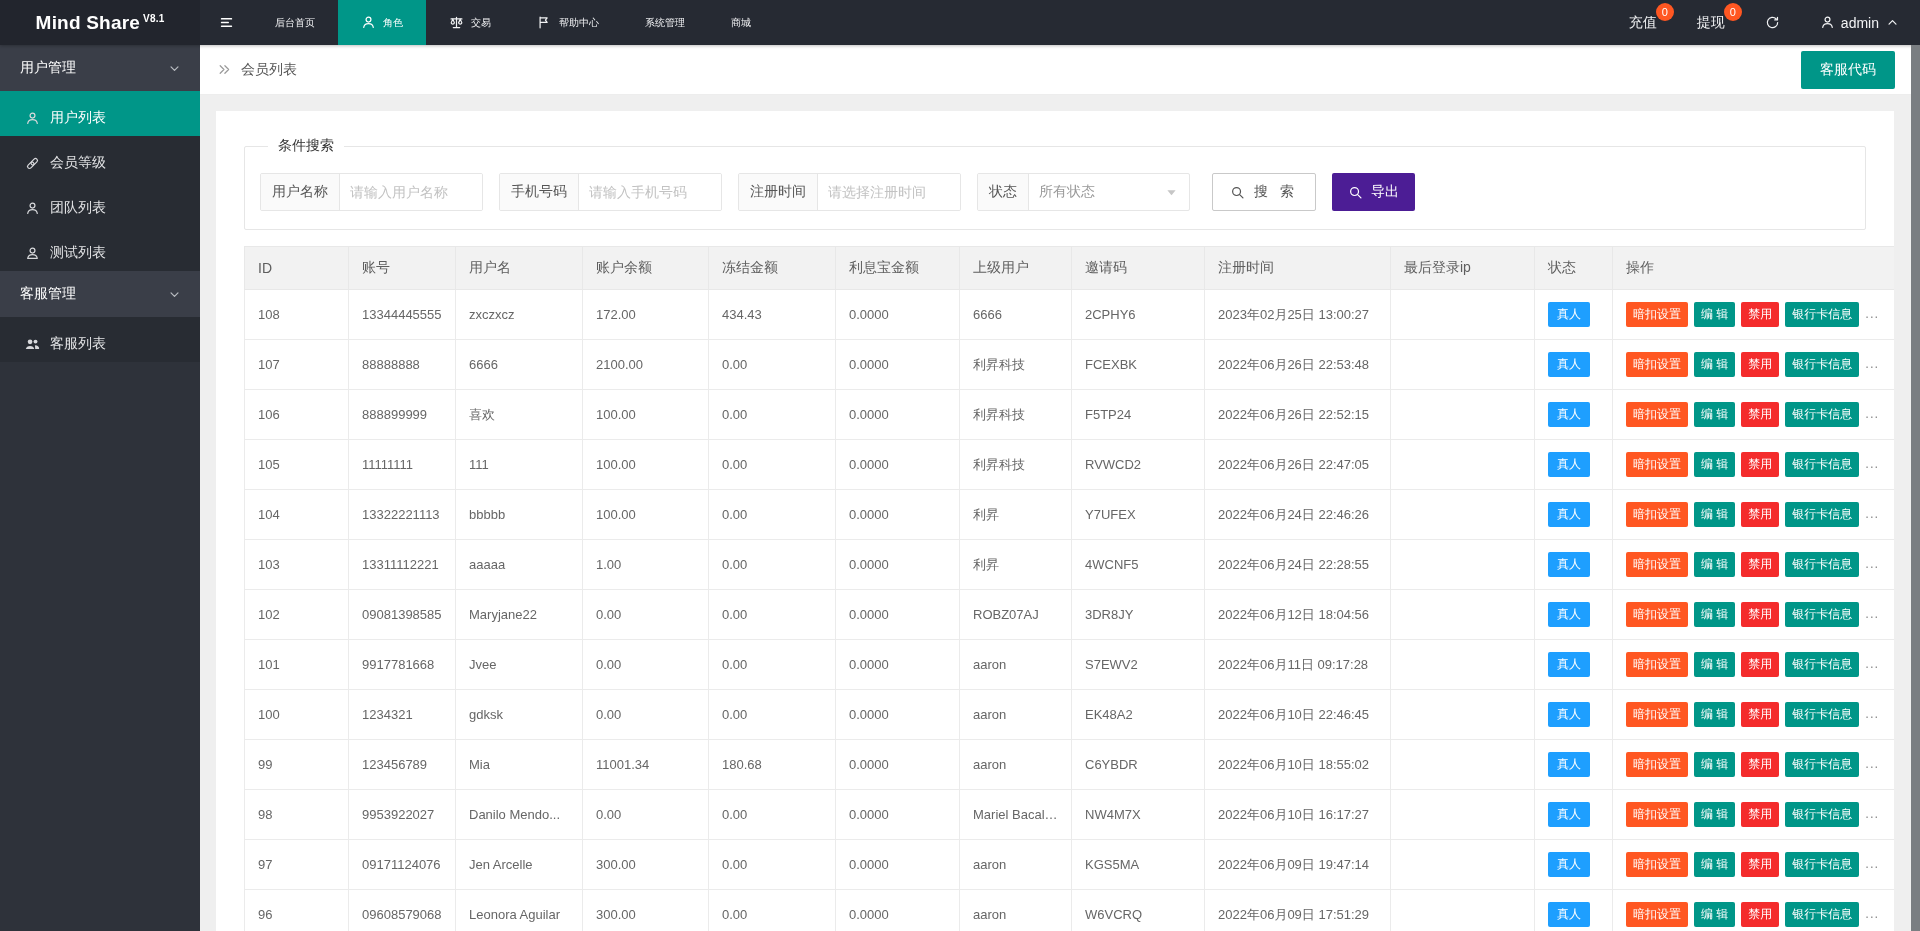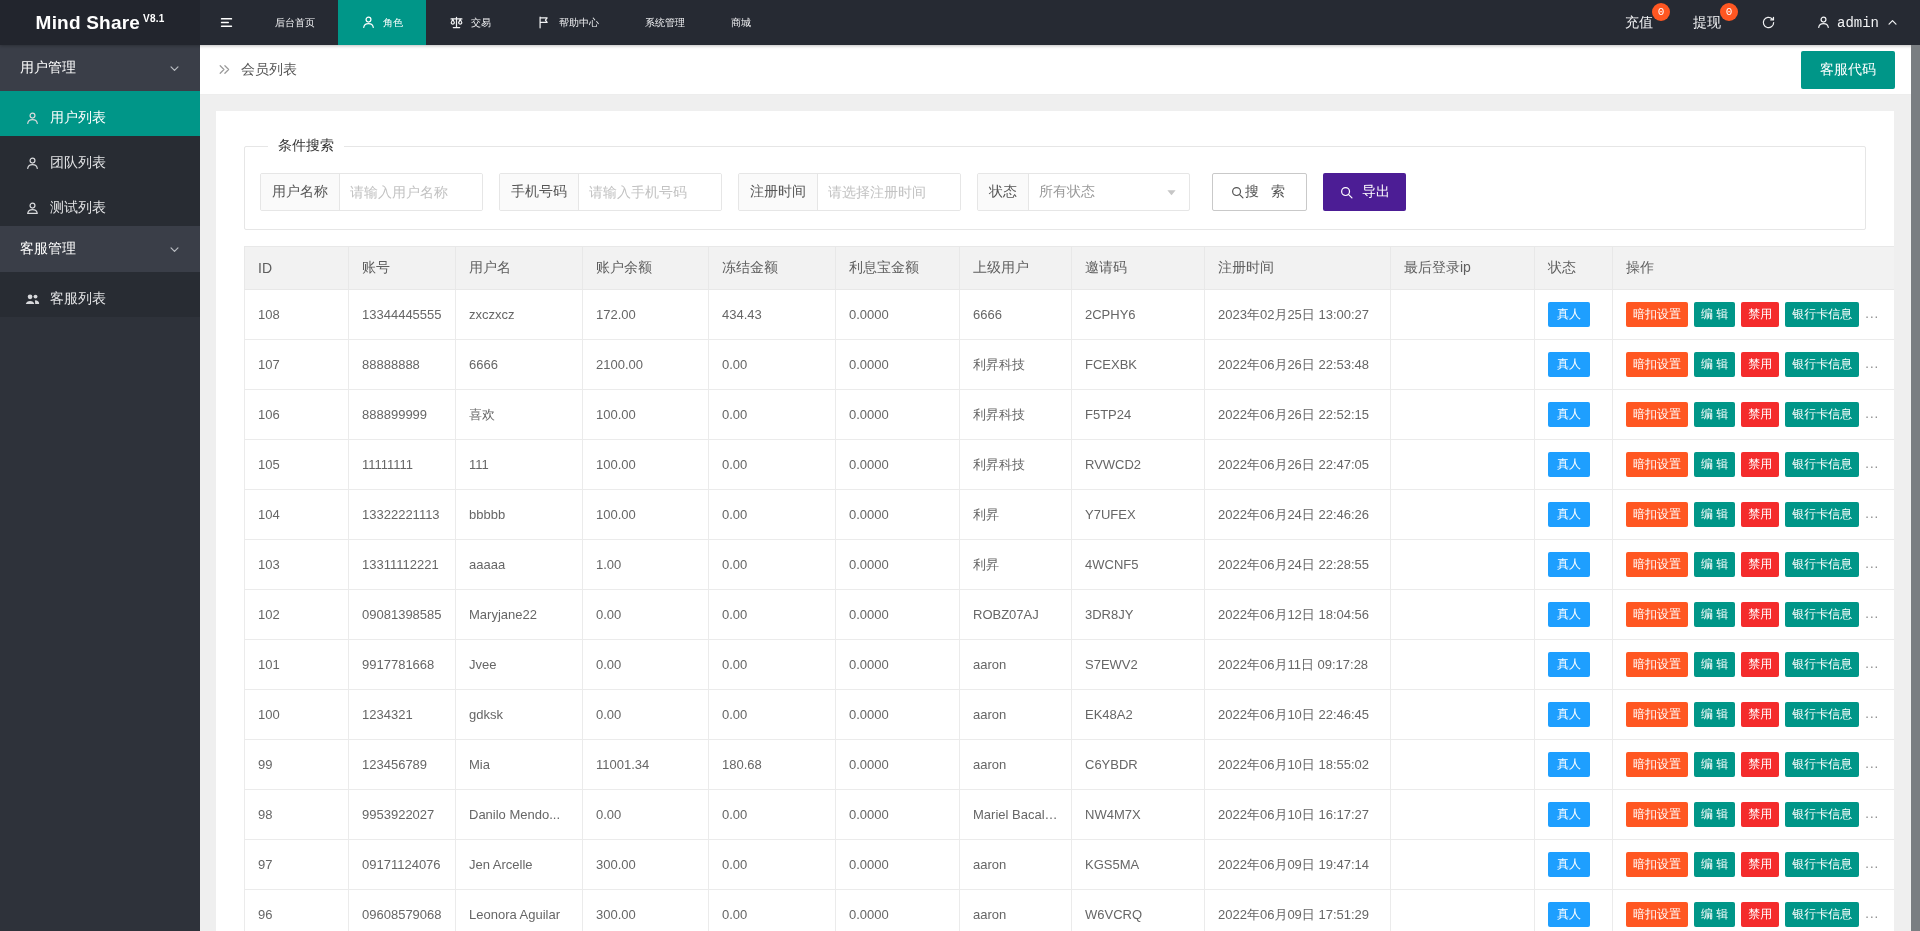--- a/index.html
+++ b/index.html
@@ -13,21 +13,21 @@
   .logo{ width:200px; background:#22252D; display:flex; align-items:center; justify-content:center;
     color:#fff; font-size:19px; font-weight:bold; letter-spacing:.2px; }
   .logo sup{ font-size:10px; font-weight:bold; margin-left:3px; transform:translateY(-4px); }
   .nav-toggle{ width:52px; display:flex; align-items:center; justify-content:center; cursor:pointer; color:#fff; }
   .topnav{ display:flex; align-items:stretch; }
   .nav-item{ display:flex; align-items:center; gap:7px; padding:0 23px; font-size:10px;
     color:#F2F3F5; cursor:pointer; }
   .nav-item.active{ background:#009688; color:#fff; }
   .topbar-right{ margin-left:auto; display:flex; align-items:stretch; }
   .top-action{ position:relative; display:flex; align-items:center; gap:6px; padding:0 20px;
-    font-size:14px; cursor:pointer; color:#F2F3F5;font-family:Liberation Mono, monospace; }
+    font-size:14px; cursor:pointer; color:#F2F3F5; }
   .num-badge{ position:absolute; top:3px; right:3px; min-width:18px; height:18px; line-height:18px;
     background:#FF5722; color:#fff; font-size:11px; text-align:center; border-radius:9px; padding:0 4px; }
   .icon{ display:inline-flex; align-items:center; justify-content:center; }
 
   
   .sidebar{ position:fixed; top:45px; left:0; bottom:0; width:200px; background:#2E323A; z-index:20; }
   .side-section-header{ height:46px; display:flex; align-items:center; justify-content:space-between;
     padding:0 18px 0 20px; background:#3A3E48; color:#FFF; font-size:14px; cursor:pointer; }
   .side-section-header .icon{ color:#B9BCC2; }
   .side-item{ height:45px; display:flex; align-items:center; gap:10px; padding:9px 12px 0 25px;
@@ -54,21 +54,21 @@
   .search-row{ display:flex; align-items:center; gap:16px; margin-top:4px; }
   .fgroup{ display:flex; height:38px; border:1px solid #E6E6E6; border-radius:2px; overflow:hidden; background:#fff; }
   .flabel{ display:flex; align-items:center; padding:0 11px; background:#FAFAFA;
     border-right:1px solid #E6E6E6; font-size:14px; color:#555; white-space:nowrap; }
   .fgroup input{ border:none; outline:none; width:142px; padding:0 10px; font-size:14px; color:#333;
     font-family:inherit; }
   .fgroup input::placeholder{ color:#C2C2C2; }
   .fvalue{ width:160px; display:flex; align-items:center; justify-content:space-between;
     padding:0 10px; font-size:14px; color:#999; cursor:pointer; }
   .fvalue .icon{ color:#C6C6C6; }
-  .btn-search{ height:38px; display:flex; align-items:center; padding:0 17px; background:#fff;
+  .btn-search{ height:38px; display:flex; align-items:center; gap:9px; padding:0 17px; background:#fff;
     border:1px solid #C9C9C9; border-radius:2px; font-size:14px; color:#555; cursor:pointer;
     margin-left:6px; letter-spacing:4px; font-family:inherit; }
   .btn-export{ height:38px; display:flex; align-items:center; gap:8px; padding:0 16px; background:#4c1d95;
     border:none; border-radius:2px; font-size:14px; color:#fff; cursor:pointer; font-family:inherit; }
 
   
   table.grid{ width:100%; border-collapse:collapse; table-layout:fixed; }
   .grid th{ background:#F2F2F2; border:1px solid #E8E8E8; height:43px; padding:0 13px;
     font-size:14px; font-weight:normal; color:#5E5E5E; text-align:left; white-space:nowrap; }
   .grid td{ border:1px solid #EBEBEB; height:50px; padding:0 13px; font-size:13px; color:#666;
@@ -182,20 +182,31 @@
       </span>
     </div>
     <div class="side-item active">
       <span class="icon">
         <svg viewBox="0 0 16 16" width="15" height="15" fill="none" stroke="currentColor" stroke-width="1.3" stroke-linecap="round" stroke-linejoin="round">
           <circle cx="8" cy="4.9" r="2.6"></circle>
           <path d="M2.9 13.2a5.15 4.6 0 0 1 10.2 0"></path>
         </svg>
       </span>
       <span>用户列表</span>
+    </div>
+    <div class="side-item">
+      <span class="icon">
+        <svg viewBox="0 0 16 16" width="15" height="15" fill="none" stroke="currentColor" stroke-width="1.3" stroke-linecap="round" stroke-linejoin="round">
+          <g transform="rotate(-45 8 8)">
+            <rect x="1.4" y="5.9" width="8" height="4.2" rx="2.1"></rect>
+            <rect x="6.6" y="5.9" width="8" height="4.2" rx="2.1"></rect>
+          </g>
+        </svg>
+      </span>
+      <span>会员等级</span>
     </div>
     <div class="side-item">
       <span class="icon">
         <svg viewBox="0 0 16 16" width="15" height="15" fill="none" stroke="currentColor" stroke-width="1.3" stroke-linecap="round" stroke-linejoin="round">
           <circle cx="8" cy="4.9" r="2.6"></circle>
           <path d="M2.9 13.2a5.15 4.6 0 0 1 10.2 0"></path>
         </svg>
       </span>
       <span>团队列表</span>
     </div>

